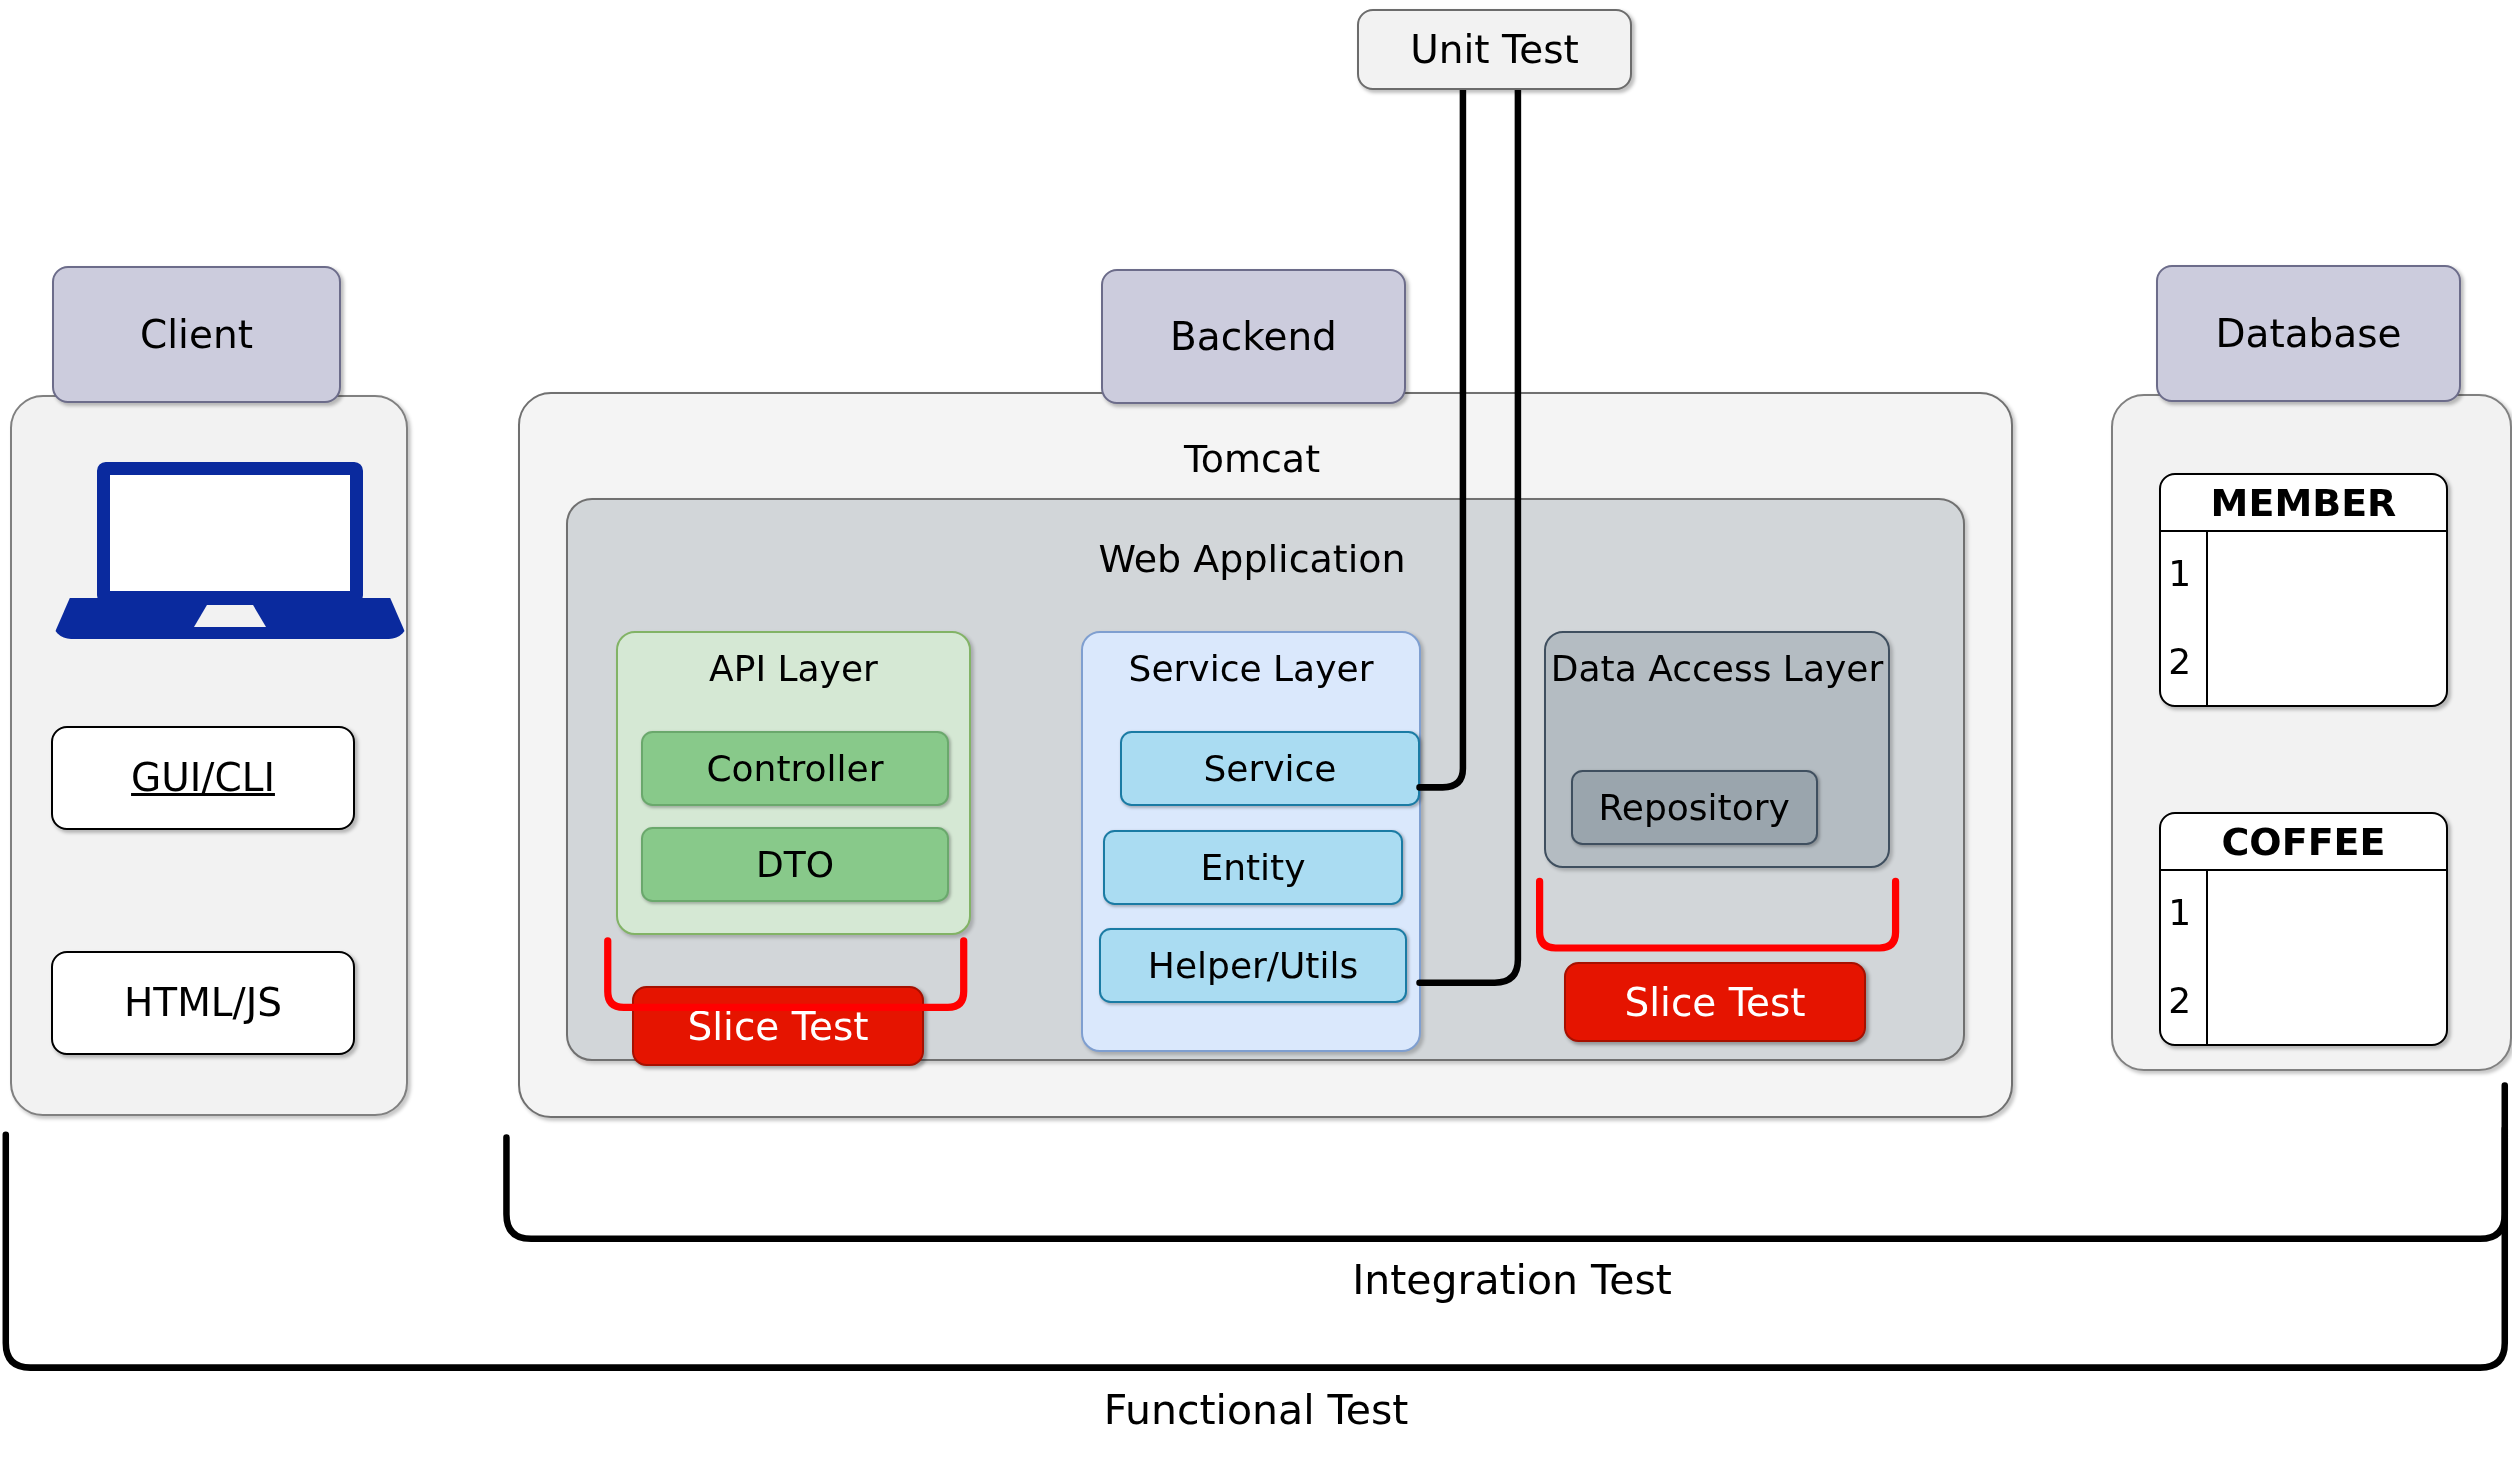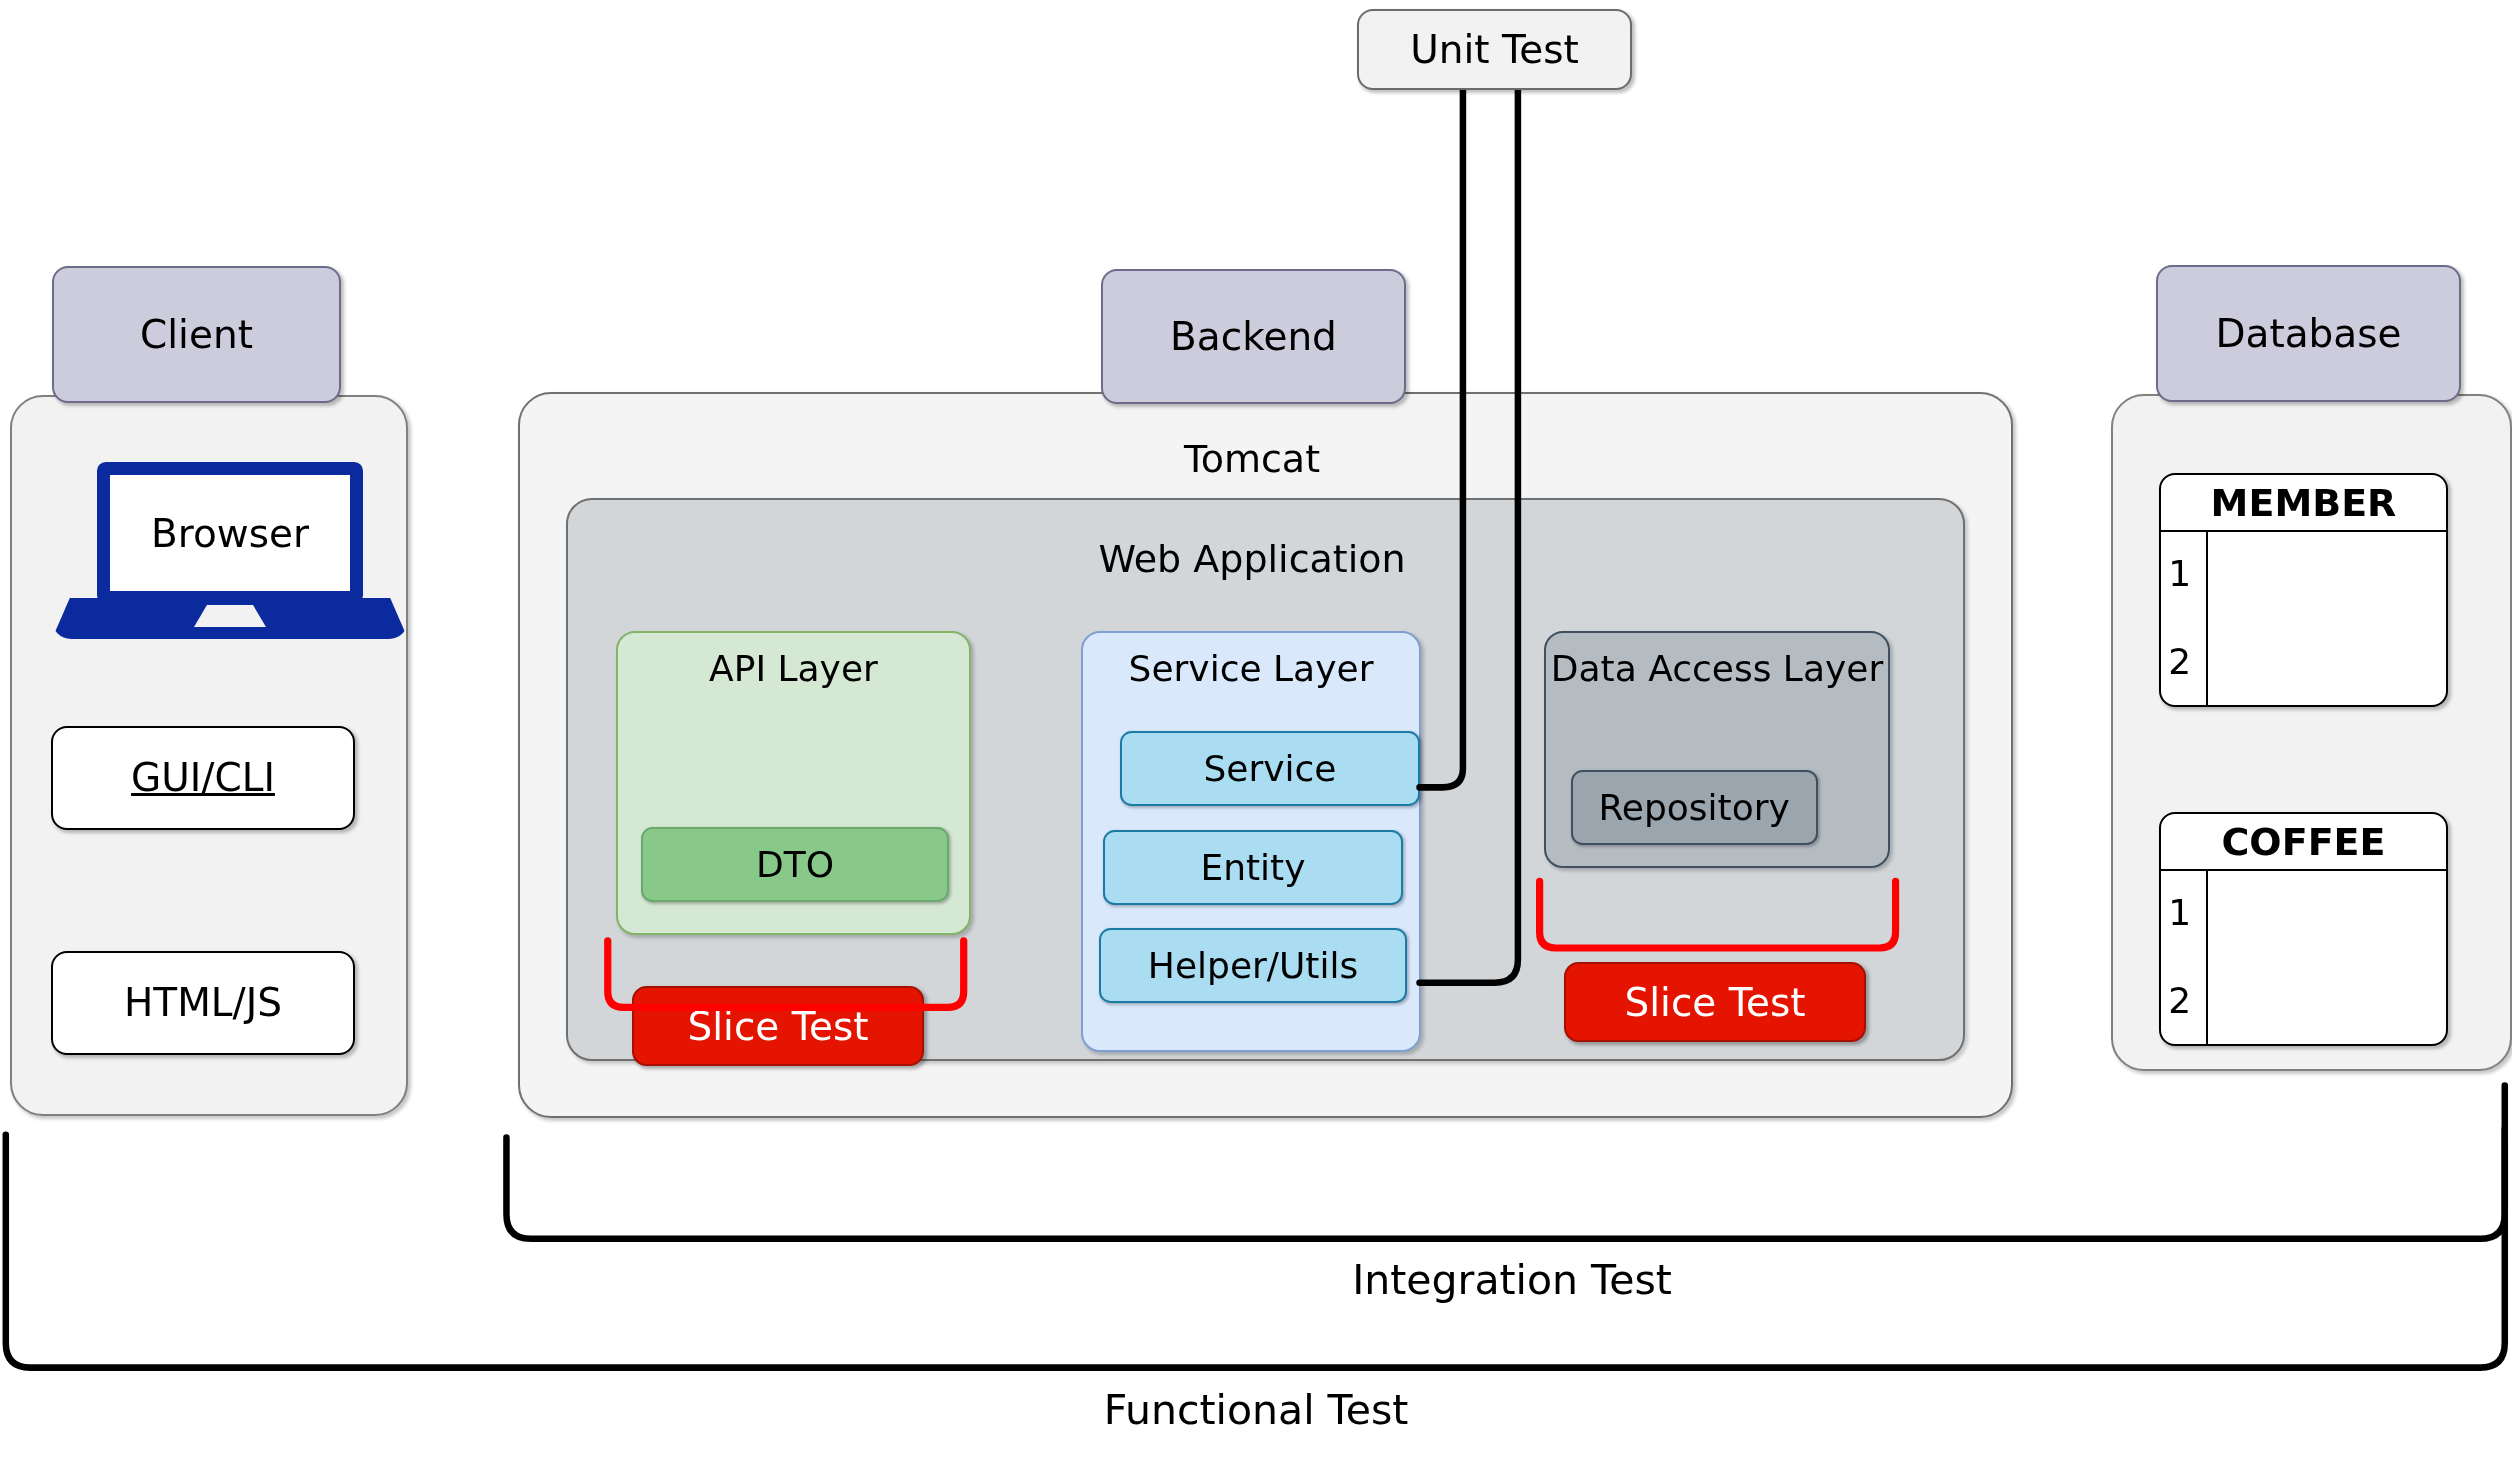--- a/index.html
+++ b/index.html
@@ -100,21 +100,20 @@
 <div id="stage">
 
   <div class="swimlane node" style="left:10px;top:395px;width:398px;height:721px;"></div>
 
   <div class="header-badge node" style="left:52px;top:266px;width:289px;height:137px;">
     <span>Client</span>
   </div>
 
   <div class="laptop" style="left:52px;top:462px;width:356px;height:181px;">
     <div class="screen"></div>
-    <div class="screen-label">Browser</div>
     <div class="base"></div>
     <div class="notch"></div>
   </div>
 
   <div class="plainbox node" style="left:51px;top:726px;width:304px;height:104px;text-decoration:underline;">
     <span>GUI/CLI</span>
   </div>
 
   <div class="plainbox node" style="left:51px;top:951px;width:304px;height:104px;">
     <span>HTML/JS</span>
@@ -127,20 +126,23 @@
   </div>
 
   <div class="grouplabel" style="left:1035px;top:437px;width:434px;">Tomcat</div>
 
   <div class="webapp" style="left:566px;top:498px;width:1395px;height:559px;"></div>
 
   <div class="grouplabel" style="left:1035px;top:537px;width:434px;">Web Application</div>
 
   <div class="layer layer-api" style="left:616px;top:631px;width:355px;height:304px;">
     <div class="layer-title" style="top:16px;">API Layer</div>
+    <div class="chip chip-api" style="left:23px;top:98px;width:308px;height:75px;">
+      <span>Controller</span>
+    </div>
     <div class="chip chip-api" style="left:23px;top:194px;width:308px;height:75px;">
       <span>DTO</span>
     </div>
   </div>
 
   <div class="slicetest" style="left:632px;top:986px;width:292px;height:80px;">
     <span>Slice Test</span>
   </div>
 
   <div class="layer layer-service" style="left:1081px;top:631px;width:340px;height:421px;">

